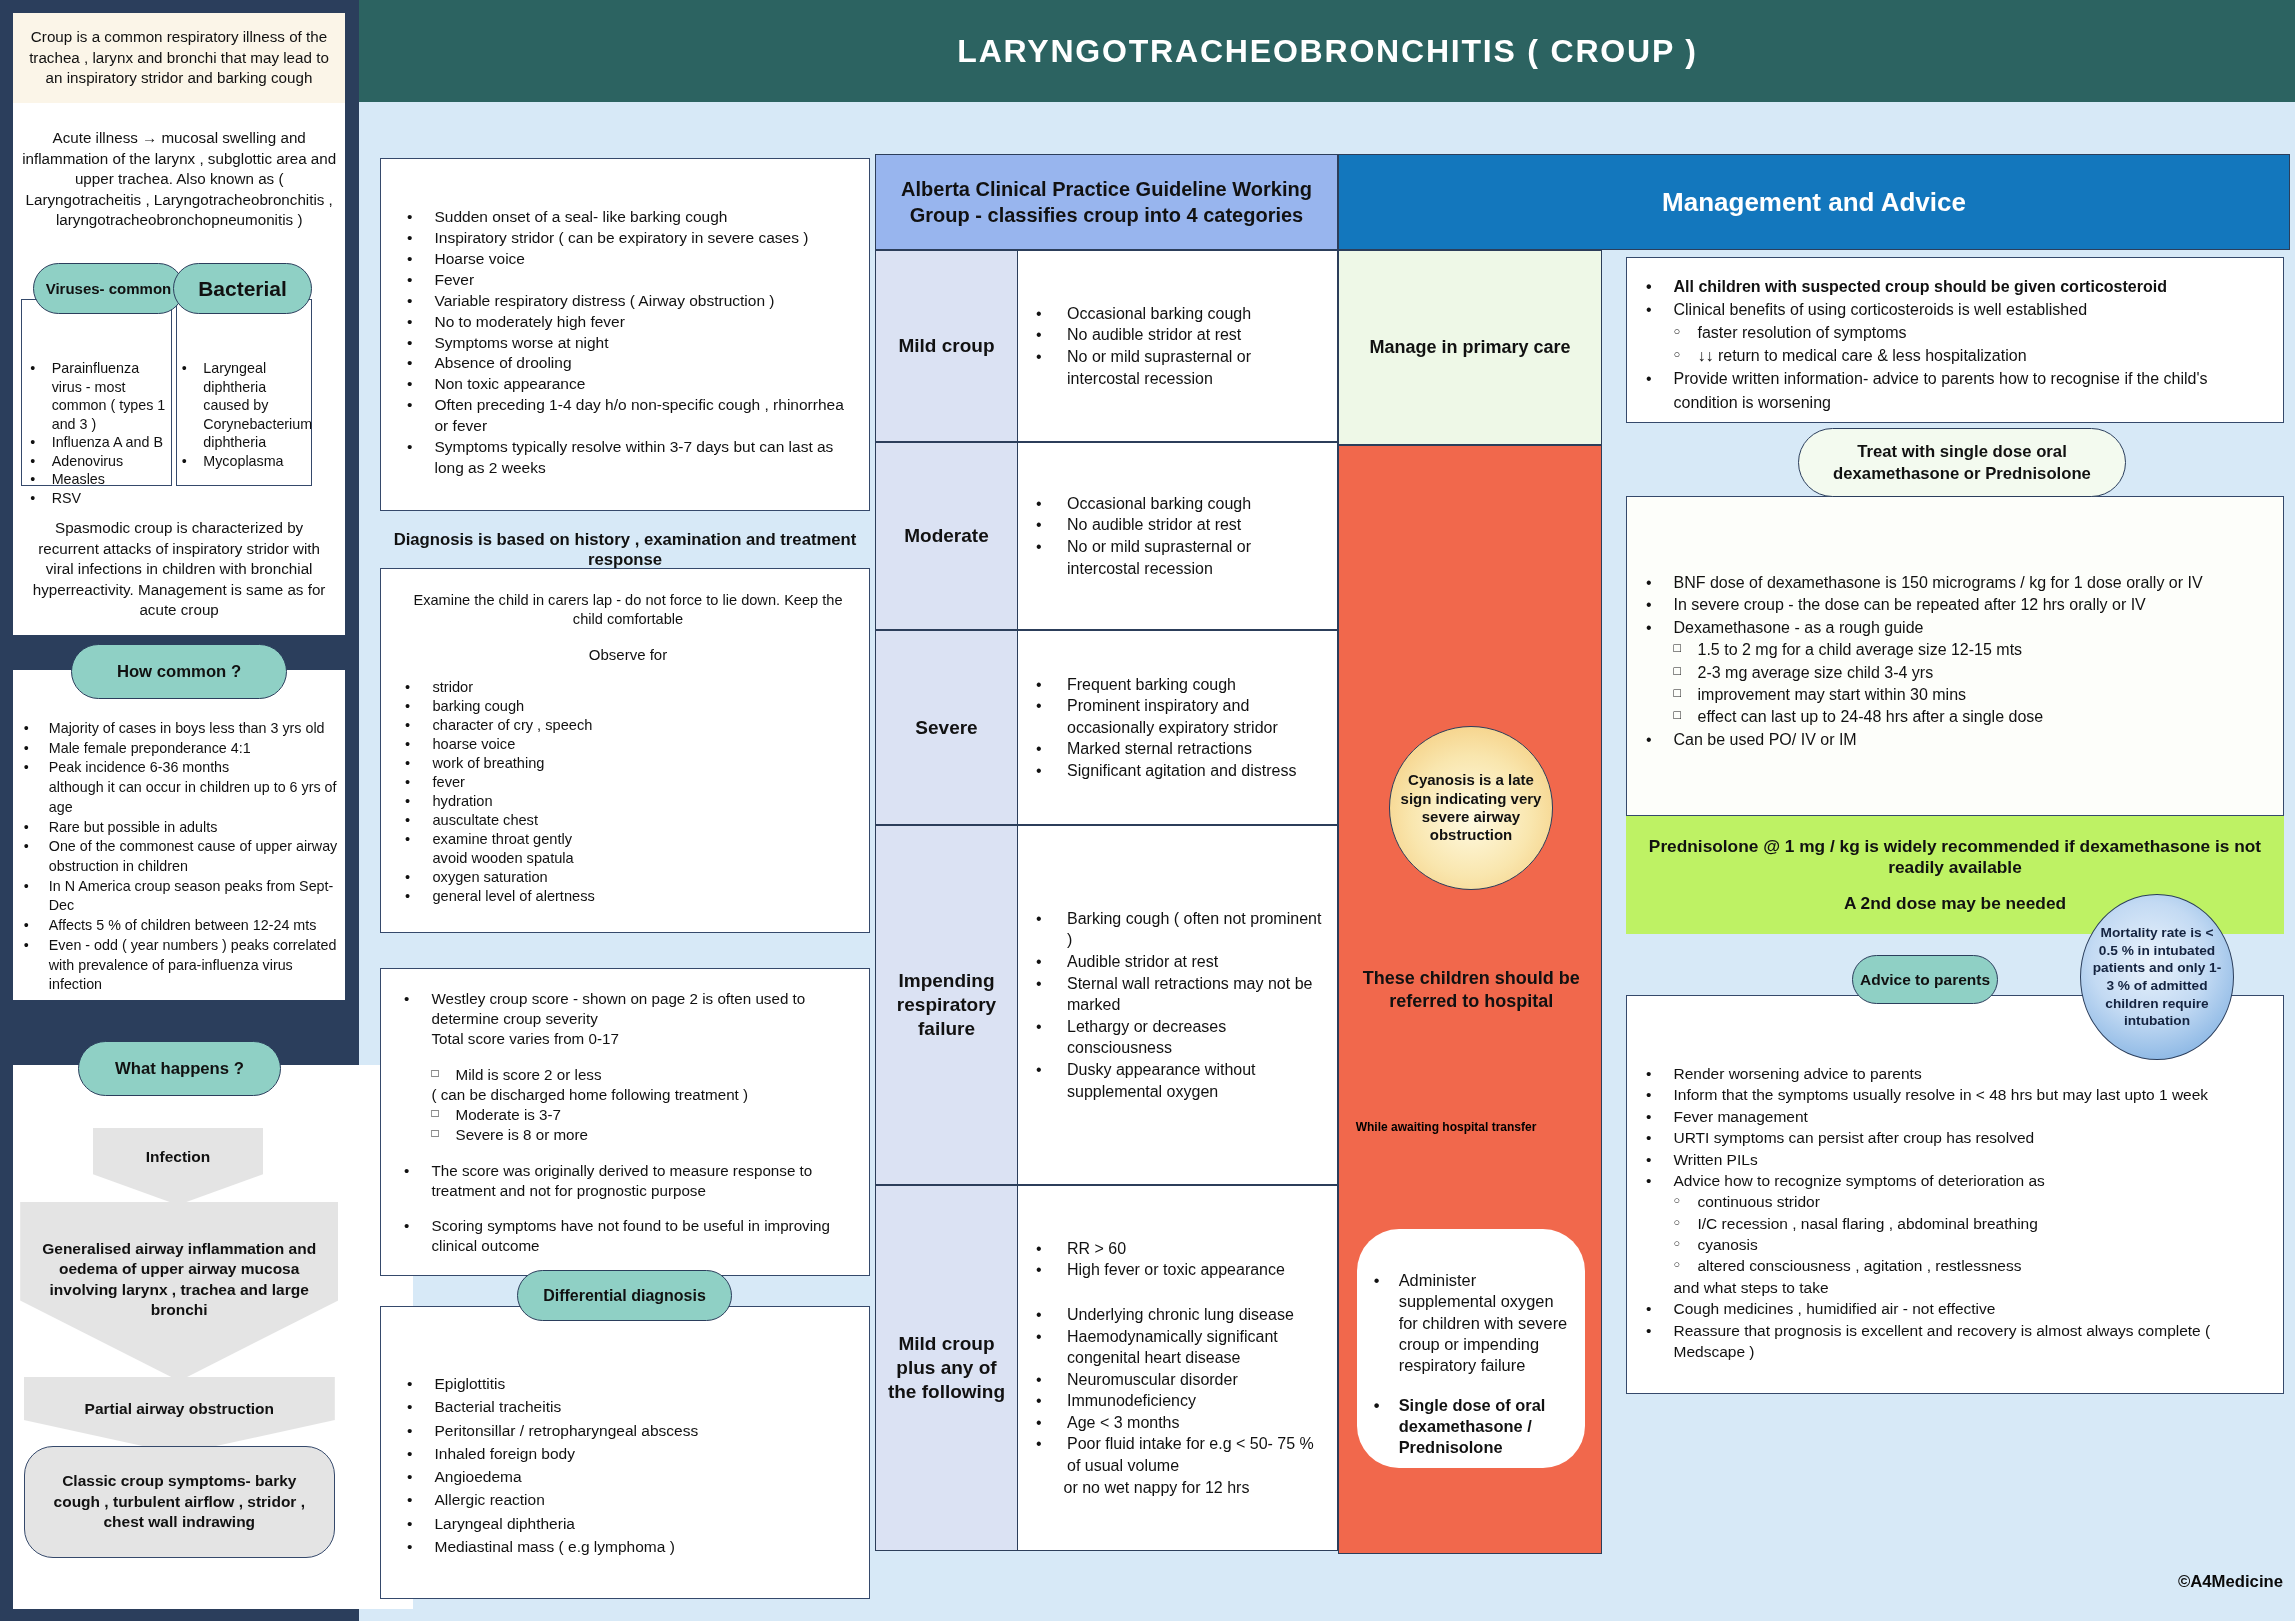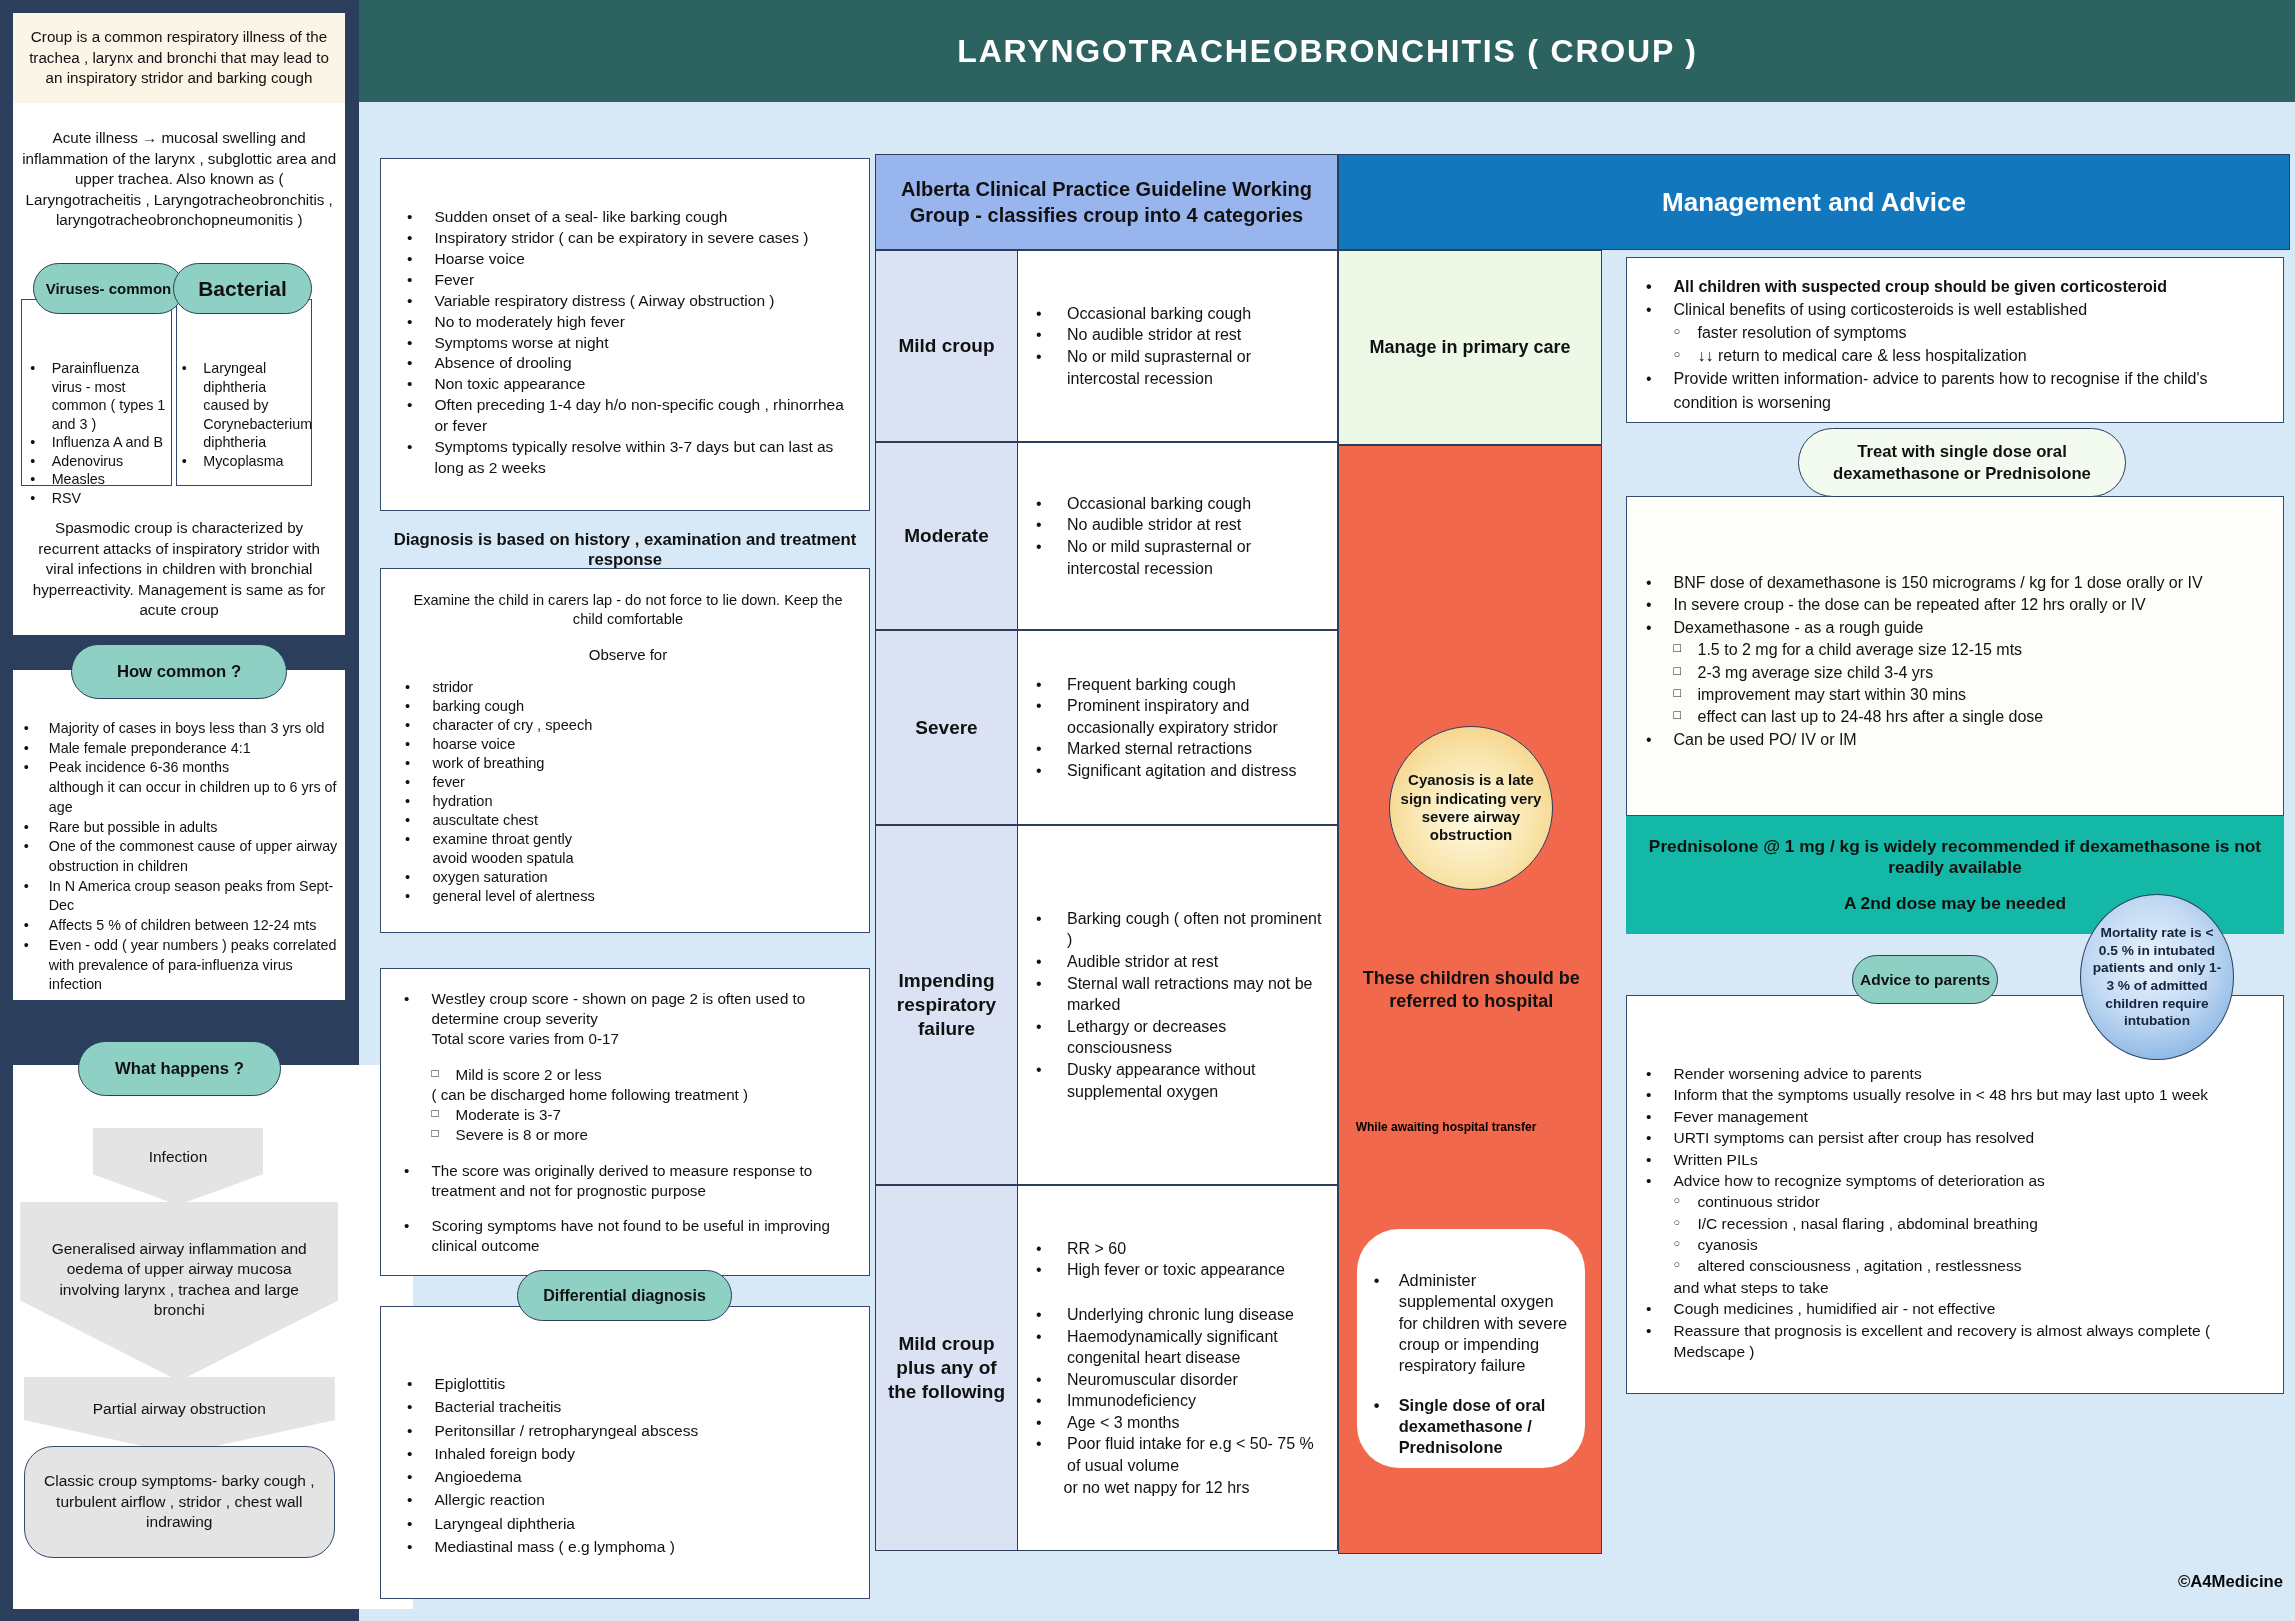--- a/index.html
+++ b/index.html
@@ -43,21 +43,21 @@
   #virusBox{left:7.8px;top:286px;width:151px;height:187px;border:1.2px solid #35496b;padding:59px 3.6px 3.6px 8.4px;font-size:14.3px;line-height:1.3;}
   #bactBox{left:163px;top:286px;width:136px;height:187px;border:1.2px solid #35496b;padding:59px 2.4px 3.6px 4.8px;font-size:14.3px;line-height:1.3;}
   #virusBox .bl,#bactBox .bl{flex:0 0 21.5px;}
   #spasmodicText{top:505px;left:9.6px;width:313px;text-align:center;font-size:15.2px;line-height:1.35;}
 
   #pillHow{left:71px;top:644px;width:216px;height:55px;font-size:16.7px;}
   #boxB{left:13px;top:670px;width:332px;height:330px;padding:49px 7.2px 4.8px 10.8px;font-size:14.3px;line-height:1.38;}
   #boxB .bl{flex:0 0 25px;}
 
   #pillWhat{left:78px;top:1041px;width:203px;height:55px;font-size:16.7px;}
-  #boxC{left:13px;top:1065px;width:400px;height:544px;}
+  #boxC{left:13px;top:1065px;width:400px;height:544px;font-weight:bold;}
   .shape{position:absolute;background:#e4e4e4;text-align:center;box-sizing:border-box;
          filter:drop-shadow(0 0 0.6px #35496b);}
   #flowInfection{left:80px;top:63px;width:170px;height:77px;clip-path:polygon(0 0,100% 0,100% 60%,50% 100%,0 60%);font-size:15.5px;padding-top:20.3px;}
   #flowGeneral{left:7.2px;top:137px;width:318px;height:179px;clip-path:polygon(0 0,100% 0,100% 55%,50% 100%,0 55%);font-size:15.5px;line-height:1.32;padding:37px 15.5px 0;}
   #flowPartial{left:10.8px;top:312px;width:311px;height:77px;clip-path:polygon(0 0,100% 0,100% 56%,50% 100%,0 56%);font-size:15.5px;padding-top:23px;}
   #flowClassic{left:10.8px;top:381px;width:311px;height:112px;background:#e4e4e4;border:1.2px solid #35496b;border-radius:29px;font-size:15.5px;line-height:1.32;padding:0 16.7px;text-align:center;}
 
   
   #symptomsBox{left:380px;top:158px;width:490px;height:353px;padding:48px 16.7px 4.8px 26px;font-size:15.5px;line-height:1.35;}
   #diagnosisNote{left:380px;top:530px;width:490px;text-align:center;font-weight:bold;font-size:16.7px;}
@@ -93,21 +93,21 @@
   #referredText{left:16.7px;top:521px;width:231px;text-align:center;font-weight:bold;font-size:18px;line-height:1.3;}
   #awaitingText{left:16.7px;top:674px;width:231px;font-weight:bold;font-size:12px;line-height:1.3;color:#000000;}
   #transferBox{left:18px;top:783px;width:228px;height:239px;background:#fff;border-radius:42px;padding:41px 13px 4.8px 16.7px;font-size:16.4px;line-height:1.3;}
   #transferBox .bl{flex:0 0 25px;}
   #transferBox .spacer{height:18px;}
 
   
   #corticoBox{left:1626px;top:257px;width:658px;height:166px;padding:16.7px 13px 2.4px 19px;font-size:16px;line-height:1.45;}
   #treatPill{left:1798px;top:428px;width:328px;height:69px;background:#f3faef;border:1.8px solid #2b3e5c;border-radius:42px;font-weight:bold;font-size:16.7px;line-height:1.3;z-index:5;padding:0 26px;}
   #bnfBox{left:1626px;top:496px;width:658px;height:320px;background:#fdfefa;padding:75px 13px 2.4px 19px;font-size:16px;line-height:1.4;}
-  #grayBox{left:1626px;top:816px;width:658px;height:118px;background:#14b8a6;display:flex;flex-direction:column;align-items:center;justify-content:center;gap:15.5px;text-align:center;font-weight:bold;font-size:17.3px;padding:0 15.5px;}
+  #grayBox{left:1626px;top:816px;width:658px;height:118px;background:#bef264;display:flex;flex-direction:column;align-items:center;justify-content:center;gap:15.5px;text-align:center;font-weight:bold;font-size:17.3px;padding:0 15.5px;}
   #pillAdvice{left:1852px;top:955px;width:146px;height:49px;font-size:15.5px;}
   #mortalityCircle{left:2080px;top:894px;width:154px;height:166px;border-radius:50%;border:1.8px solid #2b3e5c;
     background:radial-gradient(circle at 45% 40%, #eaf3fc 0%, #c3daf3 45%, #6ba3dc 100%);
     font-weight:bold;font-size:13.7px;line-height:1.28;color:#14233f;padding:0 8.4px;z-index:6;}
   #adviceBox{left:1626px;top:995px;width:658px;height:399px;padding:67px 15.5px 4.8px 19px;font-size:15.5px;line-height:1.38;}
   #creditText{left:2128px;top:1572px;width:155px;text-align:right;font-weight:bold;font-size:16.7px;color:#0a0a0a;}
 </style>
 </head>
 <body>
 

